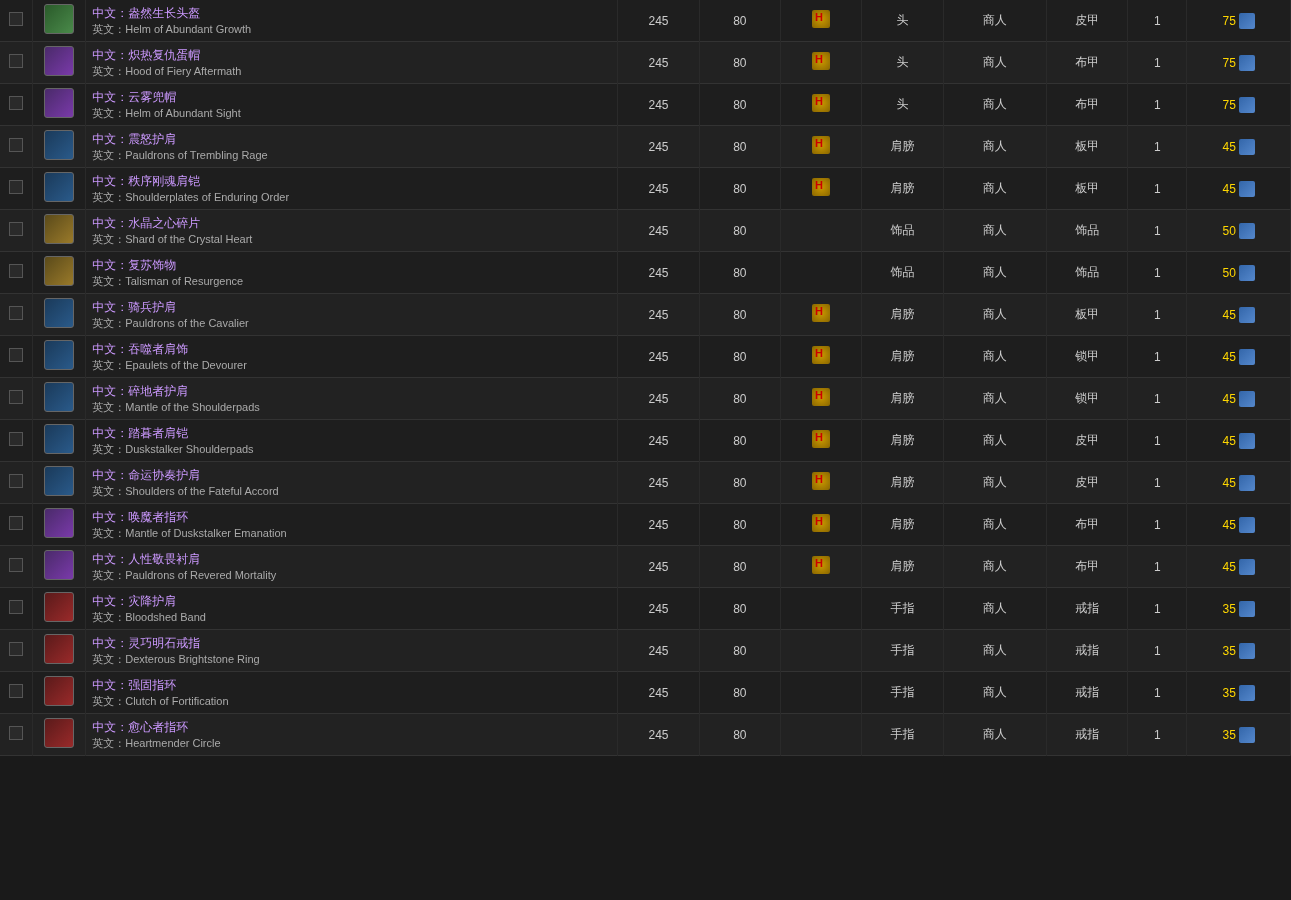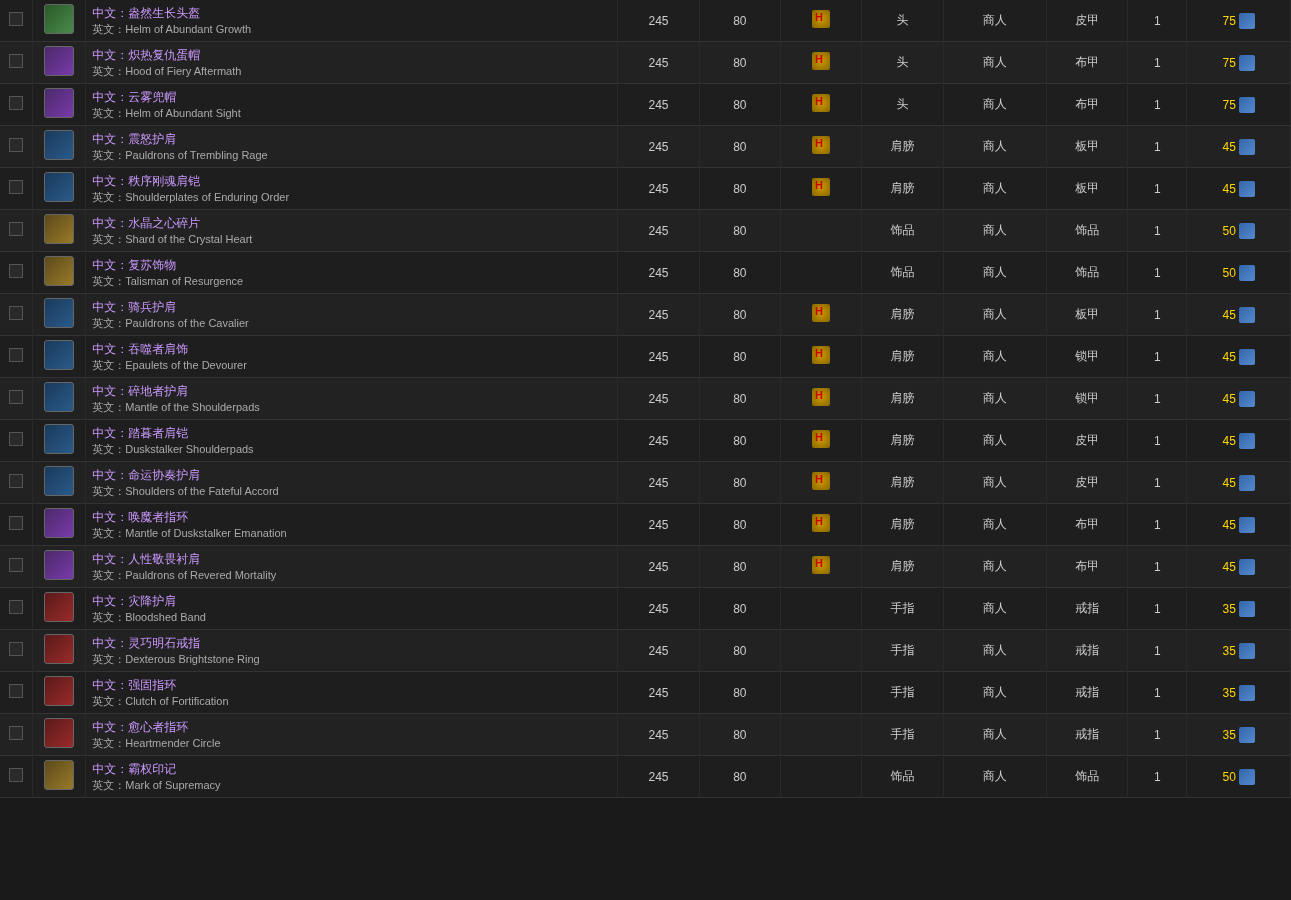--- a/index.html
+++ b/index.html
@@ -622,43 +622,15 @@
       <td class="col-source">商人</td>
       <td class="col-type">戒指</td>
       <td class="col-count">1</td>
       <td class="col-price">
         <div class="price-cell">
           <span>35</span>
           <span class="price-icon" style="background: linear-gradient(135deg, #3366aa, #5588cc); border-radius:2px; width:16px; height:16px; display:inline-block;"></span>
         </div>
       </td>
     </tr>
-        <tr>
-      <td class="col-check">
-        <div class="checkbox"></div>
-      </td>
-      <td class="col-icon">
-        <div class="item-icon icon-trinket" style="background: linear-gradient(135deg, #5a4a1a, #9a7a2a); display:inline-block; width:30px; height:30px; border:1px solid #666; border-radius:3px;">
-        </div>
-      </td>
-      <td class="col-name">
-        <div class="item-name-zh">中文：霸权印记</div>
-        <div class="item-name-en">英文：Mark of Supremacy</div>
-      </td>
-      <td class="col-ilvl">245</td>
-      <td class="col-req">80</td>
-      <td class="col-faction">
-        
-      </td>
-      <td class="col-slot">饰品</td>
-      <td class="col-source">商人</td>
-      <td class="col-type">饰品</td>
-      <td class="col-count">1</td>
-      <td class="col-price">
-        <div class="price-cell">
-          <span>50</span>
-          <span class="price-icon" style="background: linear-gradient(135deg, #3366aa, #5588cc); border-radius:2px; width:16px; height:16px; display:inline-block;"></span>
-        </div>
-      </td>
-    </tr>
       </tbody>
   </table>
 </div>
 
 </body></html>

